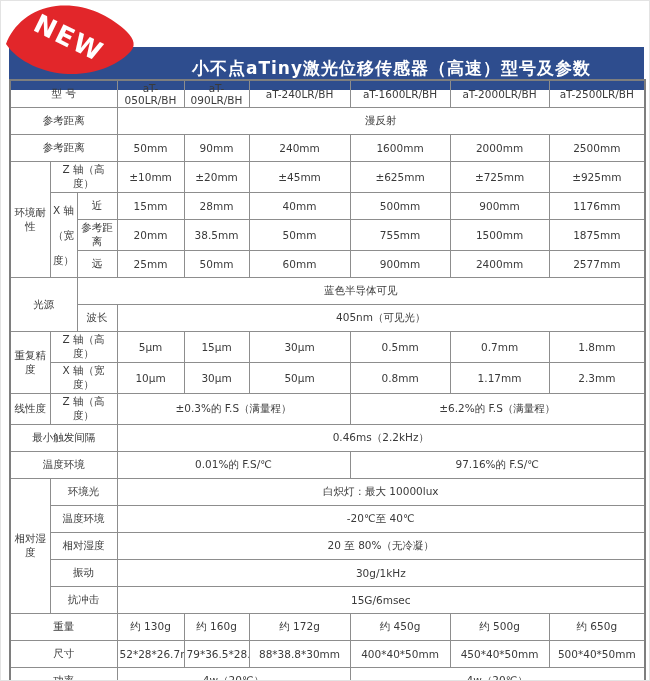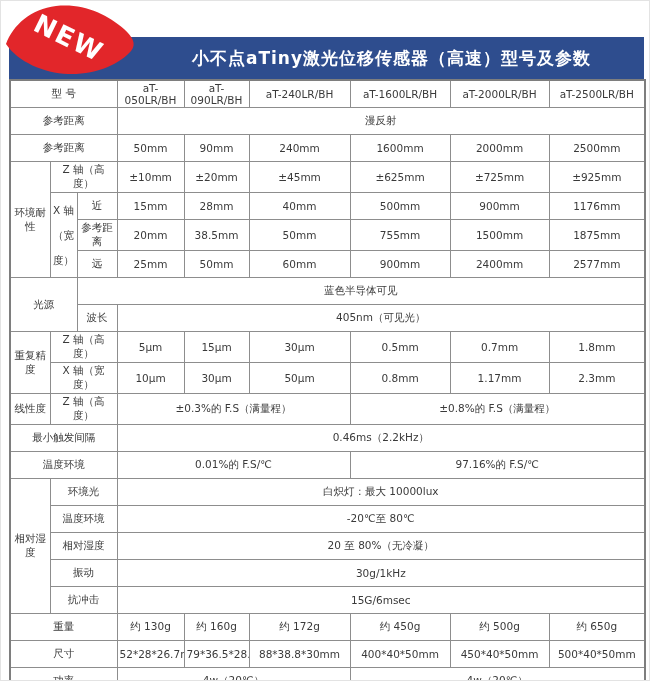--- a/index.html
+++ b/index.html
@@ -1,19 +1,19 @@
 <!DOCTYPE html>
 <html><head>
 <meta charset="utf-8">
 <style>
   * { margin:0; padding:0; box-sizing:border-box; }
   body { background:#ffffff; font-family:"DejaVu Sans","Liberation Sans",sans-serif; }
   .page { position:relative; width:650px; height:681px; background:#ffffff;
           border:1px solid #e3e3e3; overflow:hidden; }
-  .header-bar { position:absolute; left:8px; top:36px; width:635px; height:43px;
+  .header-bar { position:absolute; left:8px; top:46px; width:635px; height:43px;
                 background:#2e4d8e; display:flex; align-items:center; justify-content:center;
                 padding-left:130px; }
   .header-title { color:#ffffff; font-size:17px; font-weight:bold; letter-spacing:1px; }
   .ribbon-svg { position:absolute; left:2px; top:1px; width:148px; height:88px; z-index:5; }
   .ribbon-text { fill:#ffffff; font-size:26px; font-weight:bold; letter-spacing:2px;
                  font-family:"DejaVu Sans","Liberation Sans",sans-serif; }
   table.spec { position:absolute; left:8px; top:78px; width:635px; height:596px;
                border-collapse:collapse; table-layout:fixed;
                border:2px solid #7e7e7e; }
   table.spec td { border:1px solid #8d8d8d; text-align:center; vertical-align:middle;
@@ -148,21 +148,21 @@
       <td>50μm</td>
       <td>0.8mm</td>
       <td>1.17mm</td>
       <td>2.3mm</td>
     </tr>
 
     <tr>
       <td>线性度</td>
       <td colspan="2">Z 轴（高度）</td>
       <td colspan="3">±0.3%的 F.S（满量程）</td>
-      <td colspan="3">±0.8%的 F.S（满量程）</td>
+      <td colspan="3">±6.2%的 F.S（满量程）</td>
     </tr>
 
     <tr>
       <td colspan="3">最小触发间隔</td>
       <td colspan="6">0.46ms（2.2kHz）</td>
     </tr>
 
     <tr>
       <td colspan="3">温度环境</td>
       <td colspan="3">0.01%的 F.S/℃</td>
@@ -170,21 +170,21 @@
     </tr>
 
     <tr>
       <td rowspan="5">相对湿度</td>
       <td colspan="2">环境光</td>
       <td colspan="6">白炽灯：最大 10000lux</td>
     </tr>
 
     <tr>
       <td colspan="2">温度环境</td>
-      <td colspan="6">-20℃至 80℃</td>
+      <td colspan="6">-20℃至 40℃</td>
     </tr>
 
     <tr>
       <td colspan="2">相对湿度</td>
       <td colspan="6">20 至 80%（无冷凝）</td>
     </tr>
 
     <tr>
       <td colspan="2">振动</td>
       <td colspan="6">30g/1kHz</td>

